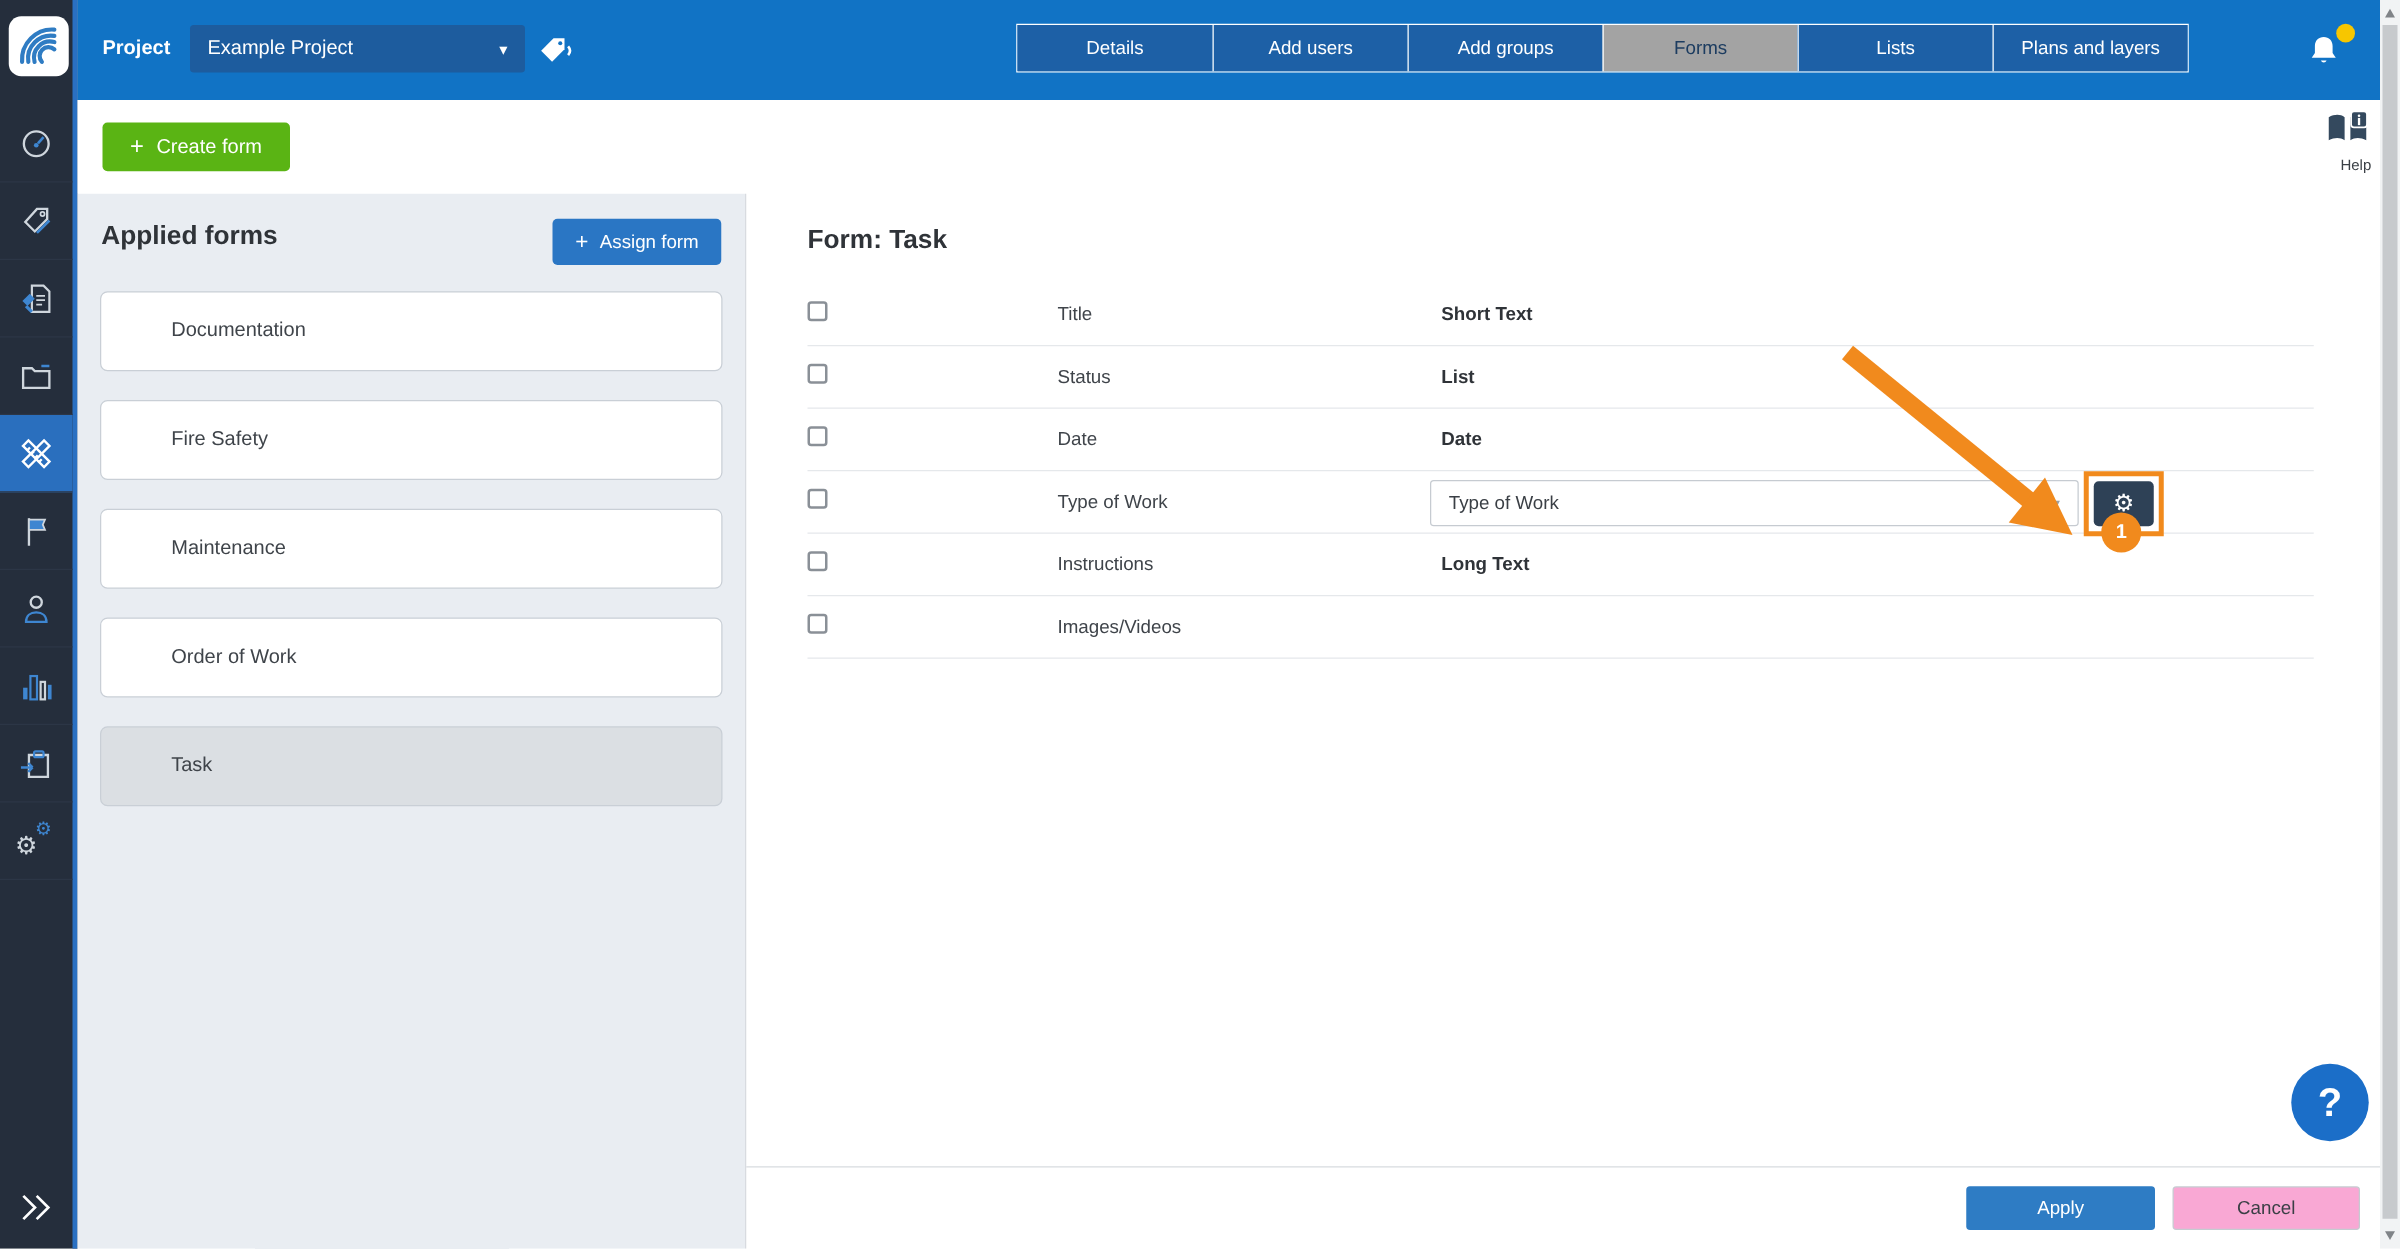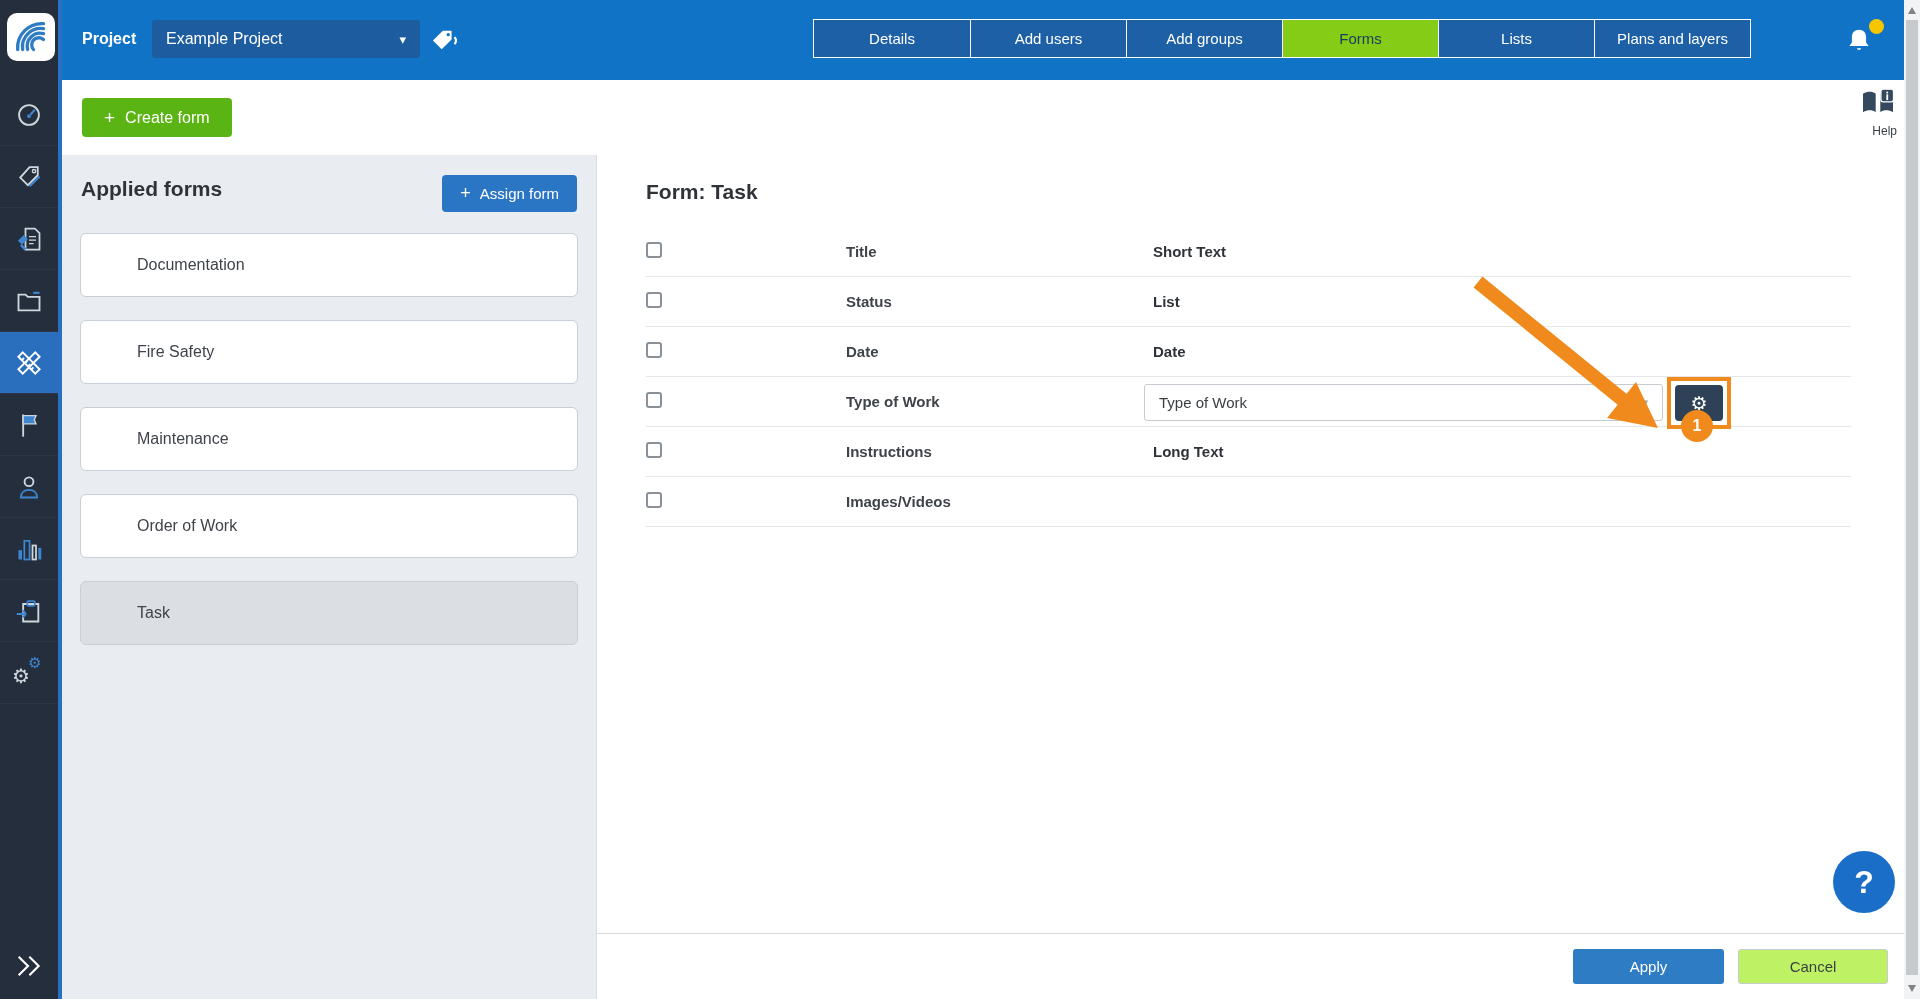--- a/index.html
+++ b/index.html
@@ -10,21 +10,21 @@
   .header { position:absolute; left:62px; top:0; width:1842px; height:80px; background:#1173C5; }
   .project-label { position:absolute; left:20px; top:30px; color:#fff; font-weight:bold; font-size:16px; }
   .project-select { position:absolute; left:90px; top:20px; width:268px; height:38px; background:#1D5C9E; border-radius:3px; display:flex; align-items:center; padding:0 14px; cursor:pointer; }
   .project-select .val { color:#fff; font-size:16px; flex:1; }
   .project-select .chev { color:#fff; font-size:13px; }
   .header-tag { position:absolute; left:368px; top:26px; width:28px; height:28px; cursor:pointer; }
 
   .tabs { position:absolute; left:751px; top:19px; height:39px; display:flex; border:1px solid #fff; }
   .tab { width:156px; height:37px; background:#1D60A6; color:#fff; font-weight:normal; font-size:15px; text-align:center; line-height:37px; cursor:pointer; }
   .tab + .tab { border-left:1px solid #fff; }
-  .tab.active { background:#84cc16; color:#1C3C60; }
+  .tab.active { background:#a3a3a3; color:#1C3C60; }
 
   .bell-wrap { position:absolute; left:1780px; top:24px; width:40px; height:36px; cursor:pointer; }
   .bell-dot { position:absolute; left:27px; top:-5px; width:15px; height:15px; border-radius:50%; background:#F7C600; }
 
   
   .sidebar { position:absolute; left:0; top:0; width:62px; height:999px; background:#252E3C; border-right:4px solid #2A70C2; }
   .logo { position:absolute; left:7px; top:13px; width:48px; height:48px; background:#fff; border-radius:10px; display:flex; align-items:center; justify-content:center; }
   .side-items { position:absolute; left:0; top:84px; width:58px; }
   .side-item { width:58px; height:62px; display:flex; align-items:center; justify-content:center; border-bottom:1px solid #2C3646; cursor:pointer; position:relative; }
   .side-item.active { background:#2A6FBE; }
@@ -48,36 +48,36 @@
   .form-card { width:498px; height:64px; background:#fff; border:1px solid #C9CFD6; border-radius:6px; margin-bottom:23px; display:flex; align-items:center; padding-left:56px; font-size:16px; color:#3F444A; cursor:pointer; }
   .form-card.selected { background:#DBDFE3; }
 
   
   .right-panel { position:absolute; left:596px; top:155px; width:1308px; height:844px; background:#fff; border-left:1px solid #D8DBE0; }
   .form-title { position:absolute; left:49px; top:25px; font-size:21px; color:#2F3338; font-weight:bold; }
 
   .table { position:absolute; left:49px; top:72px; width:1205px; }
   .t-head { display:flex; height:69px; align-items:center; border-bottom:1px solid #D7DBDF; }
   .t-head .c { font-weight:bold; font-size:15px; color:#2F3338; }
-  .c1 { width:200px; } .c2 { width:307px;font-weight:bold; } .c3 { width:508px; } .c4 { width:190px; }
+  .c1 { width:200px; } .c2 { width:307px; } .c3 { width:508px; } .c4 { width:190px; }
   .t-row { display:flex; height:50px; align-items:center; border-bottom:1px solid #E5E8EB; position:relative; }
   .t-row .attr { font-size:15px; color:#3F444A; }
   .t-row .typ { font-size:15px; font-weight:bold; color:#2F3338; }
   .checkbox { width:16px; height:16px; border:2px solid #8A9097; border-radius:3px; background:#fff; cursor:pointer; display:inline-block; }
 
   .row-dd { position:absolute; left:498px; top:7px; width:519px; height:37px; background:#fff; border:1px solid #C6CBD1; border-radius:3px; display:flex; align-items:center; padding:0 14px; cursor:pointer; }
   .row-dd .val { flex:1; font-size:15px; color:#3A3F45; }
   .row-dd .chev { color:#9AA0A6; font-size:13px; }
   .gear-btn { position:absolute; left:1029px; top:8px; width:48px; height:36px; background:#2E4156; border:none; border-radius:4px; color:#fff; font-size:19px; cursor:pointer; line-height:36px; text-align:center; font-family:"DejaVu Sans",sans-serif; }
   .gear-highlight { position:absolute; left:1021px; top:0px; width:64px; height:52px; border:4px solid #F18A1D; pointer-events:none; }
 
   
   .footer-divider { position:absolute; left:0; top:778px; width:1308px; height:1px; background:#D7DBDF; }
   .apply-btn { position:absolute; left:976px; top:794px; width:151px; height:35px; background:#2E7CC4; border:none; border-radius:3px; color:#fff; font-size:15px; font-family:"Liberation Sans",sans-serif; cursor:pointer; }
-  .cancel-btn { position:absolute; left:1141px; top:794px; width:150px; height:35px; background:#bef264; border:1px solid #C6CBD1; border-radius:3px; color:#3A3F45; font-size:15px; font-family:"Liberation Sans",sans-serif; cursor:pointer; }
+  .cancel-btn { position:absolute; left:1141px; top:794px; width:150px; height:35px; background:#f9a8d4; border:1px solid #C6CBD1; border-radius:3px; color:#3A3F45; font-size:15px; font-family:"Liberation Sans",sans-serif; cursor:pointer; }
 
   
   .annot-arrow { position:absolute; left:1440px; top:240px; width:320px; height:260px; pointer-events:none; }
   .annot-badge { position:absolute; left:1681px; top:410px; width:32px; height:32px; border-radius:50%; background:#F18A1D; color:#fff; font-size:16px; font-weight:bold; text-align:center; line-height:32px; pointer-events:none; }
 
   
   .float-help { position:absolute; left:1833px; top:851px; width:62px; height:62px; border-radius:50%; background:#1B6EC8; border:none; color:#fff; font-size:32px; font-weight:bold; cursor:pointer; font-family:"Liberation Sans",sans-serif; }
 
   
   .scrollbar { position:absolute; right:0; top:0; width:16px; height:999px; background:#F1F3F4; }

